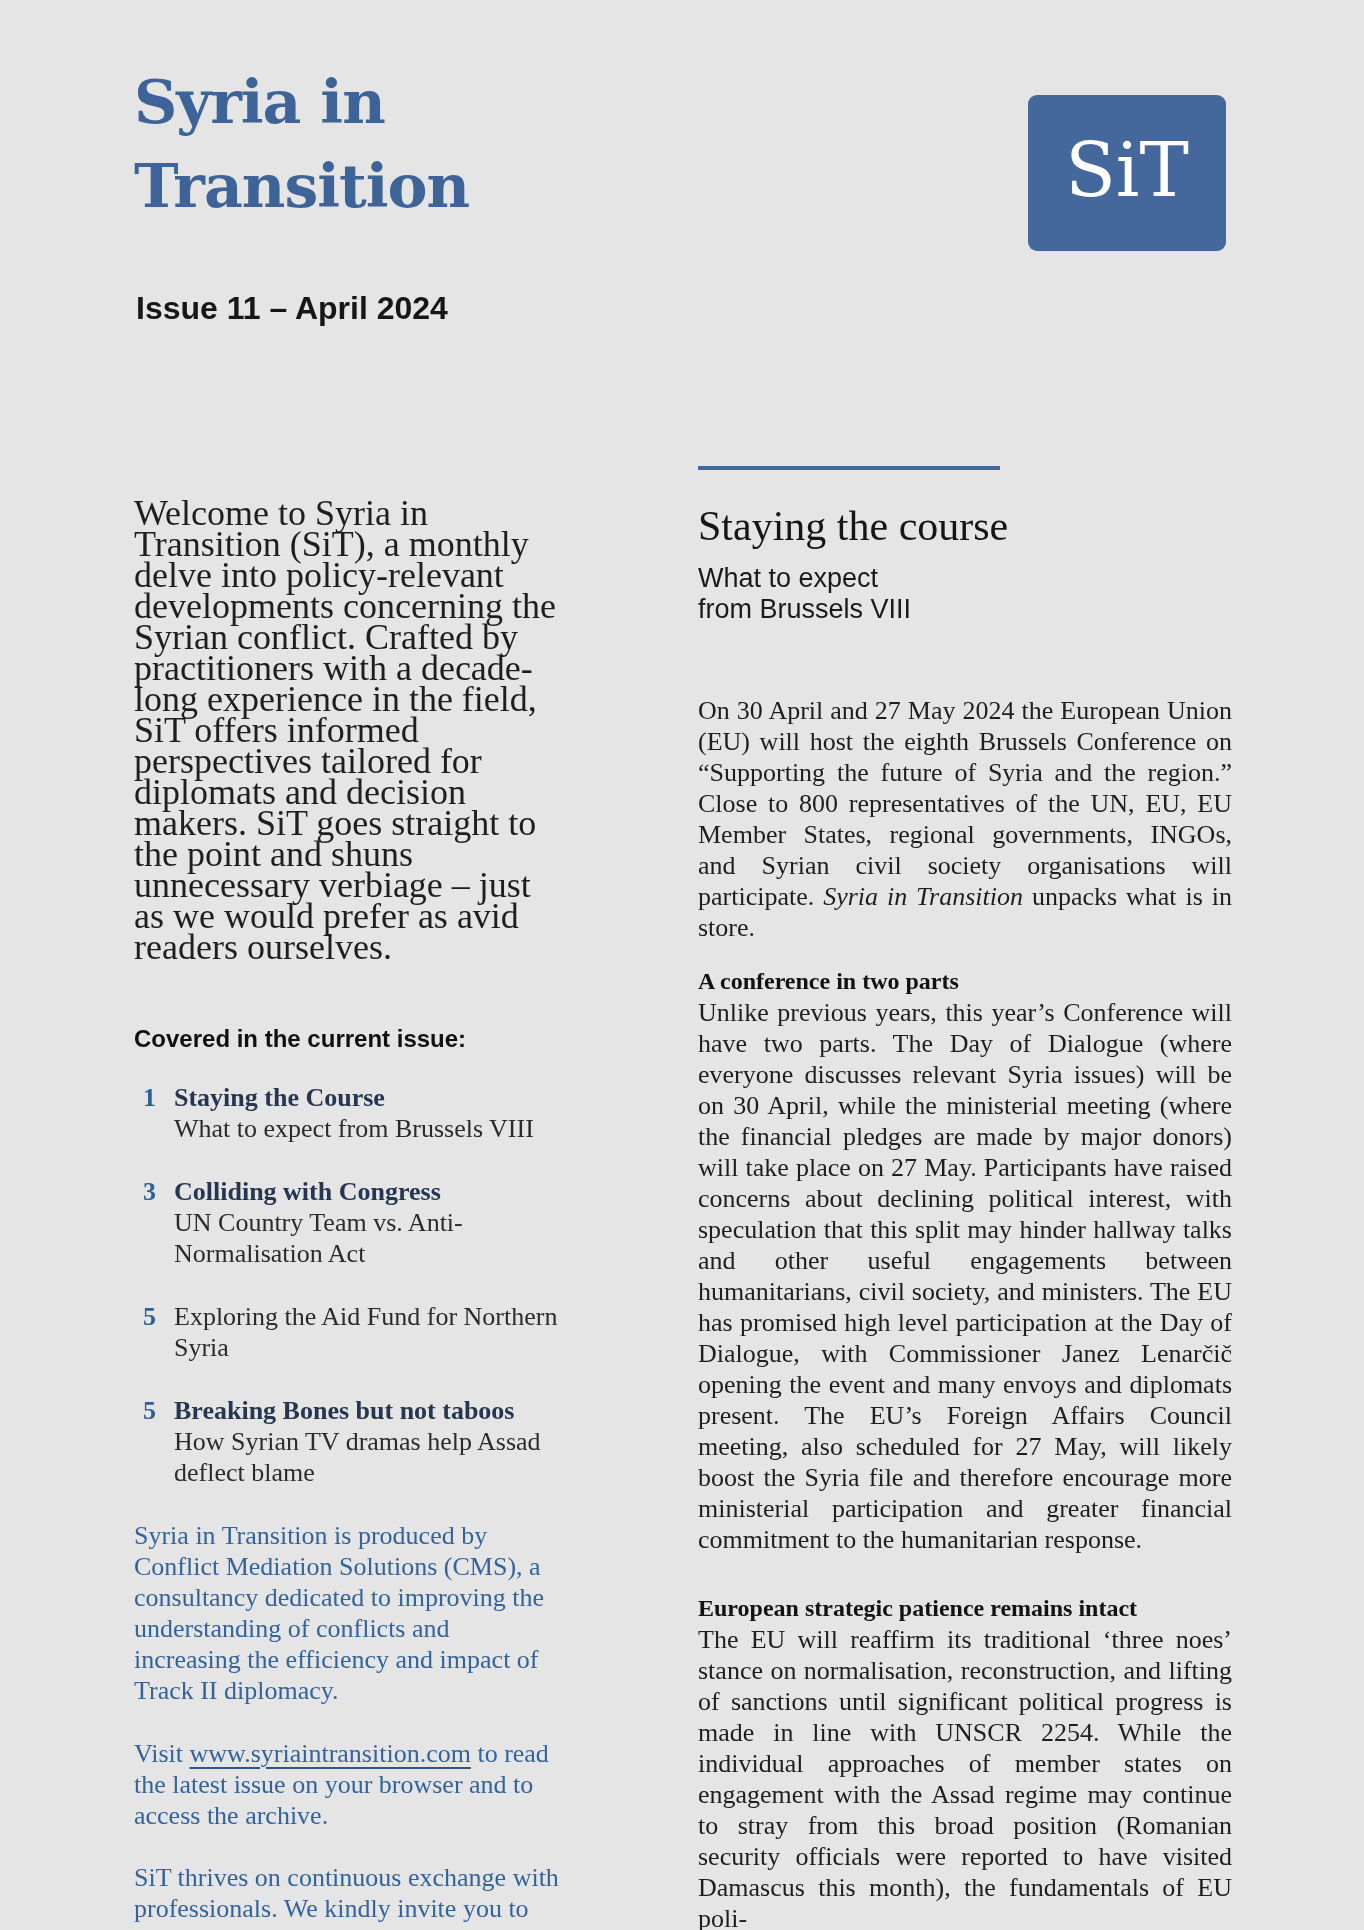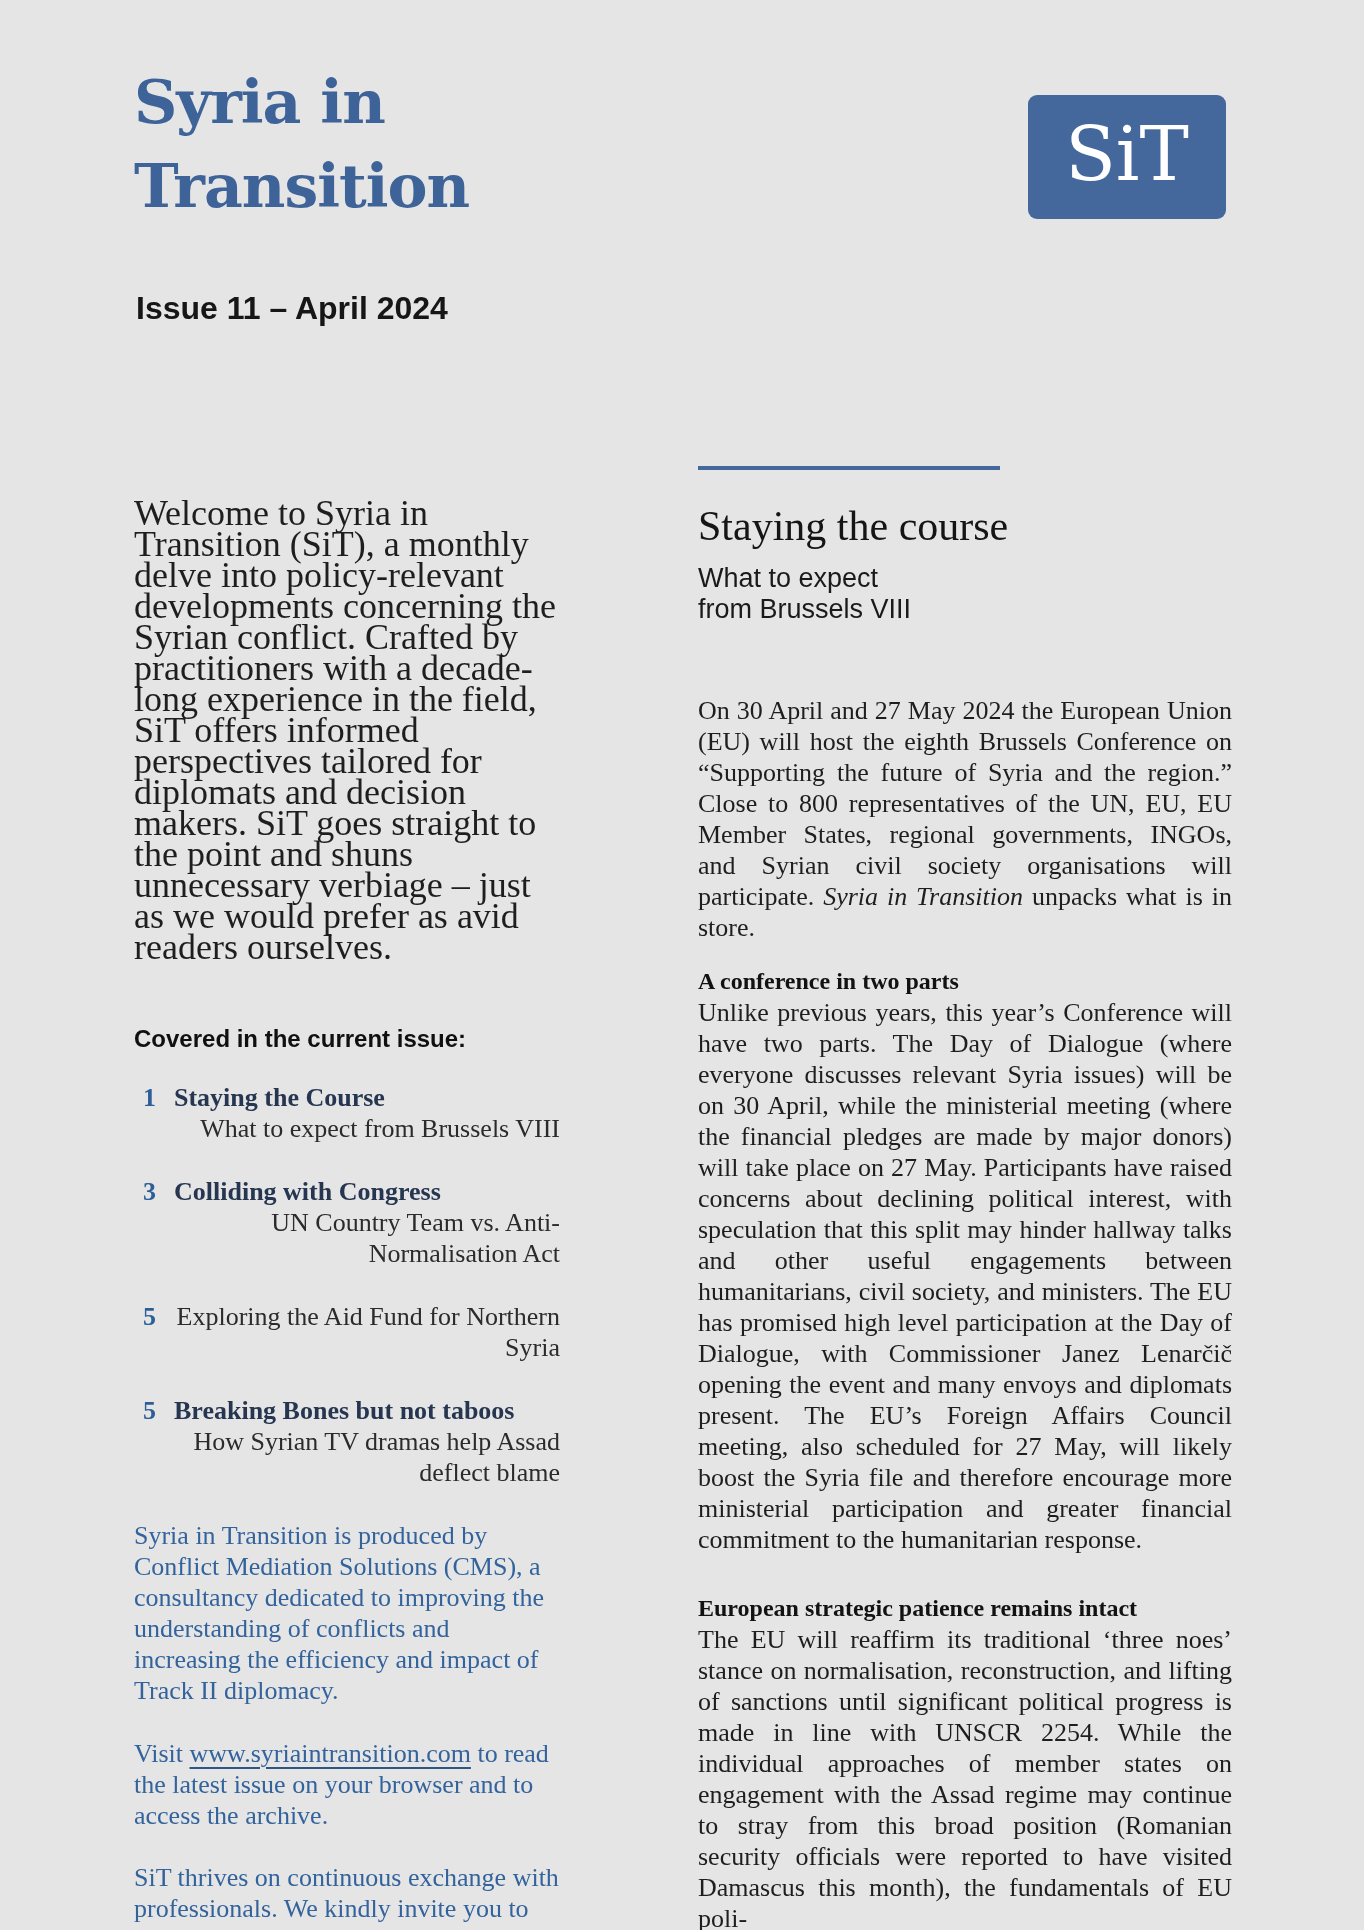--- a/index.html
+++ b/index.html
@@ -34,21 +34,21 @@
     font-weight: 700;
     font-size: 32px;
     color: #161616;
     text-align: center;
   }
   .logo {
     position: absolute;
     left: 1028px;
     top: 95px;
     width: 198px;
-    height: 124px;
+    height: 156px;
     background: #44679C;
     border-radius: 9px;
     display: flex;
     align-items: center;
     justify-content: center;
   }
   .logo span {
     font-family: "DejaVu Serif", serif;
     font-size: 74px;
     color: #ffffff;
@@ -102,21 +102,20 @@
     font-size: 26px;
     line-height: 31px;
     font-weight: 600;
     color: #263650;
   }
   .toc-sub {
     display: block;
     font-size: 26px;
     line-height: 31px;
     color: #2b2b2b;
-    text-align: right;
   }
   .blue-par {
     margin: 0;
     font-size: 26px;
     line-height: 31px;
     color: #33639C;
   }
   .about { margin-top: 22px; }
   .visit { margin-top: 32px; }
   .contact { margin-top: 31px; }

